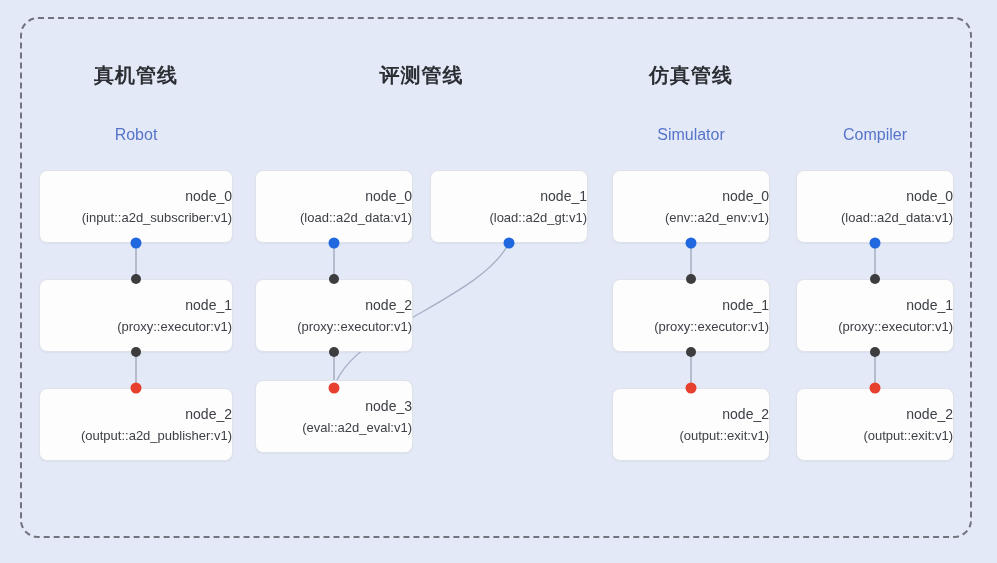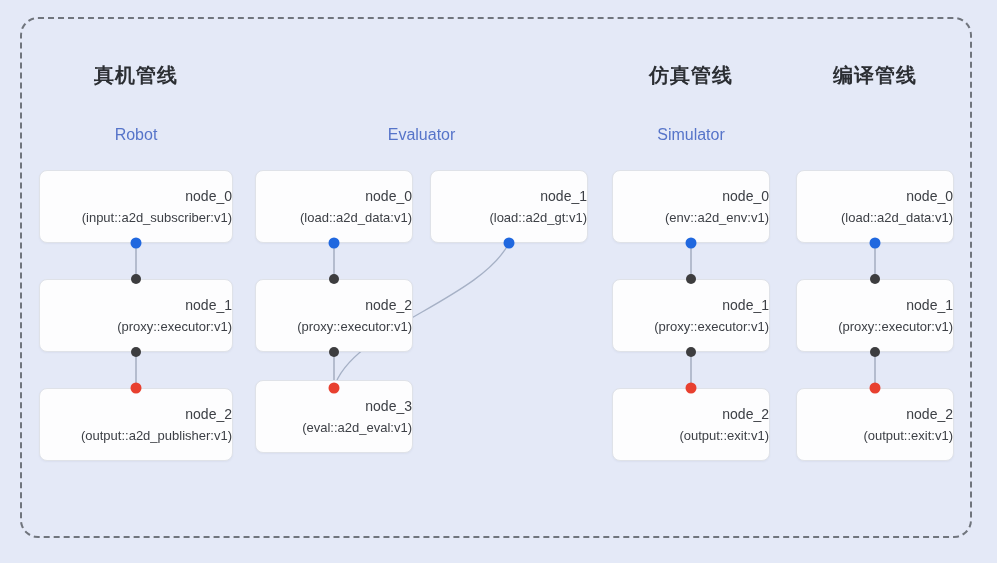--- a/index.html
+++ b/index.html
@@ -63,26 +63,26 @@
     <line class="link" x1="691" y1="243" x2="691" y2="279"></line>
     <line class="link" x1="691" y1="352" x2="691" y2="388"></line>
 
     <line class="link" x1="875" y1="243" x2="875" y2="279"></line>
     <line class="link" x1="875" y1="352" x2="875" y2="388"></line>
   </svg>
 
   <div class="pipeline-title" style="left:39px;width:194px;">真机管线</div>
   <div class="pipeline-sub" style="left:39px;width:194px;">Robot</div>
 
-  <div class="pipeline-sub" style="left:255px;width:333px;">Evaluator</div>
+  <div class="pipeline-title" style="left:255px;width:333px;">评测管线</div>
 
   <div class="pipeline-title" style="left:612px;width:158px;">仿真管线</div>
   <div class="pipeline-sub" style="left:612px;width:158px;">Simulator</div>
 
-  <div class="pipeline-title" style="left:796px;width:158px;">编译管线</div>
+  <div class="pipeline-sub" style="left:796px;width:158px;">Compiler</div>
 
   <div class="node" style="left:39px;top:170px;width:194px;">
     <div class="node-line1">node_0</div>
     <div class="node-line2">(input::a2d_subscriber:v1)</div>
   </div>
   <div class="node" style="left:39px;top:279px;width:194px;">
     <div class="node-line1">node_1</div>
     <div class="node-line2">(proxy::executor:v1)</div>
   </div>
   <div class="node" style="left:39px;top:388px;width:194px;">

